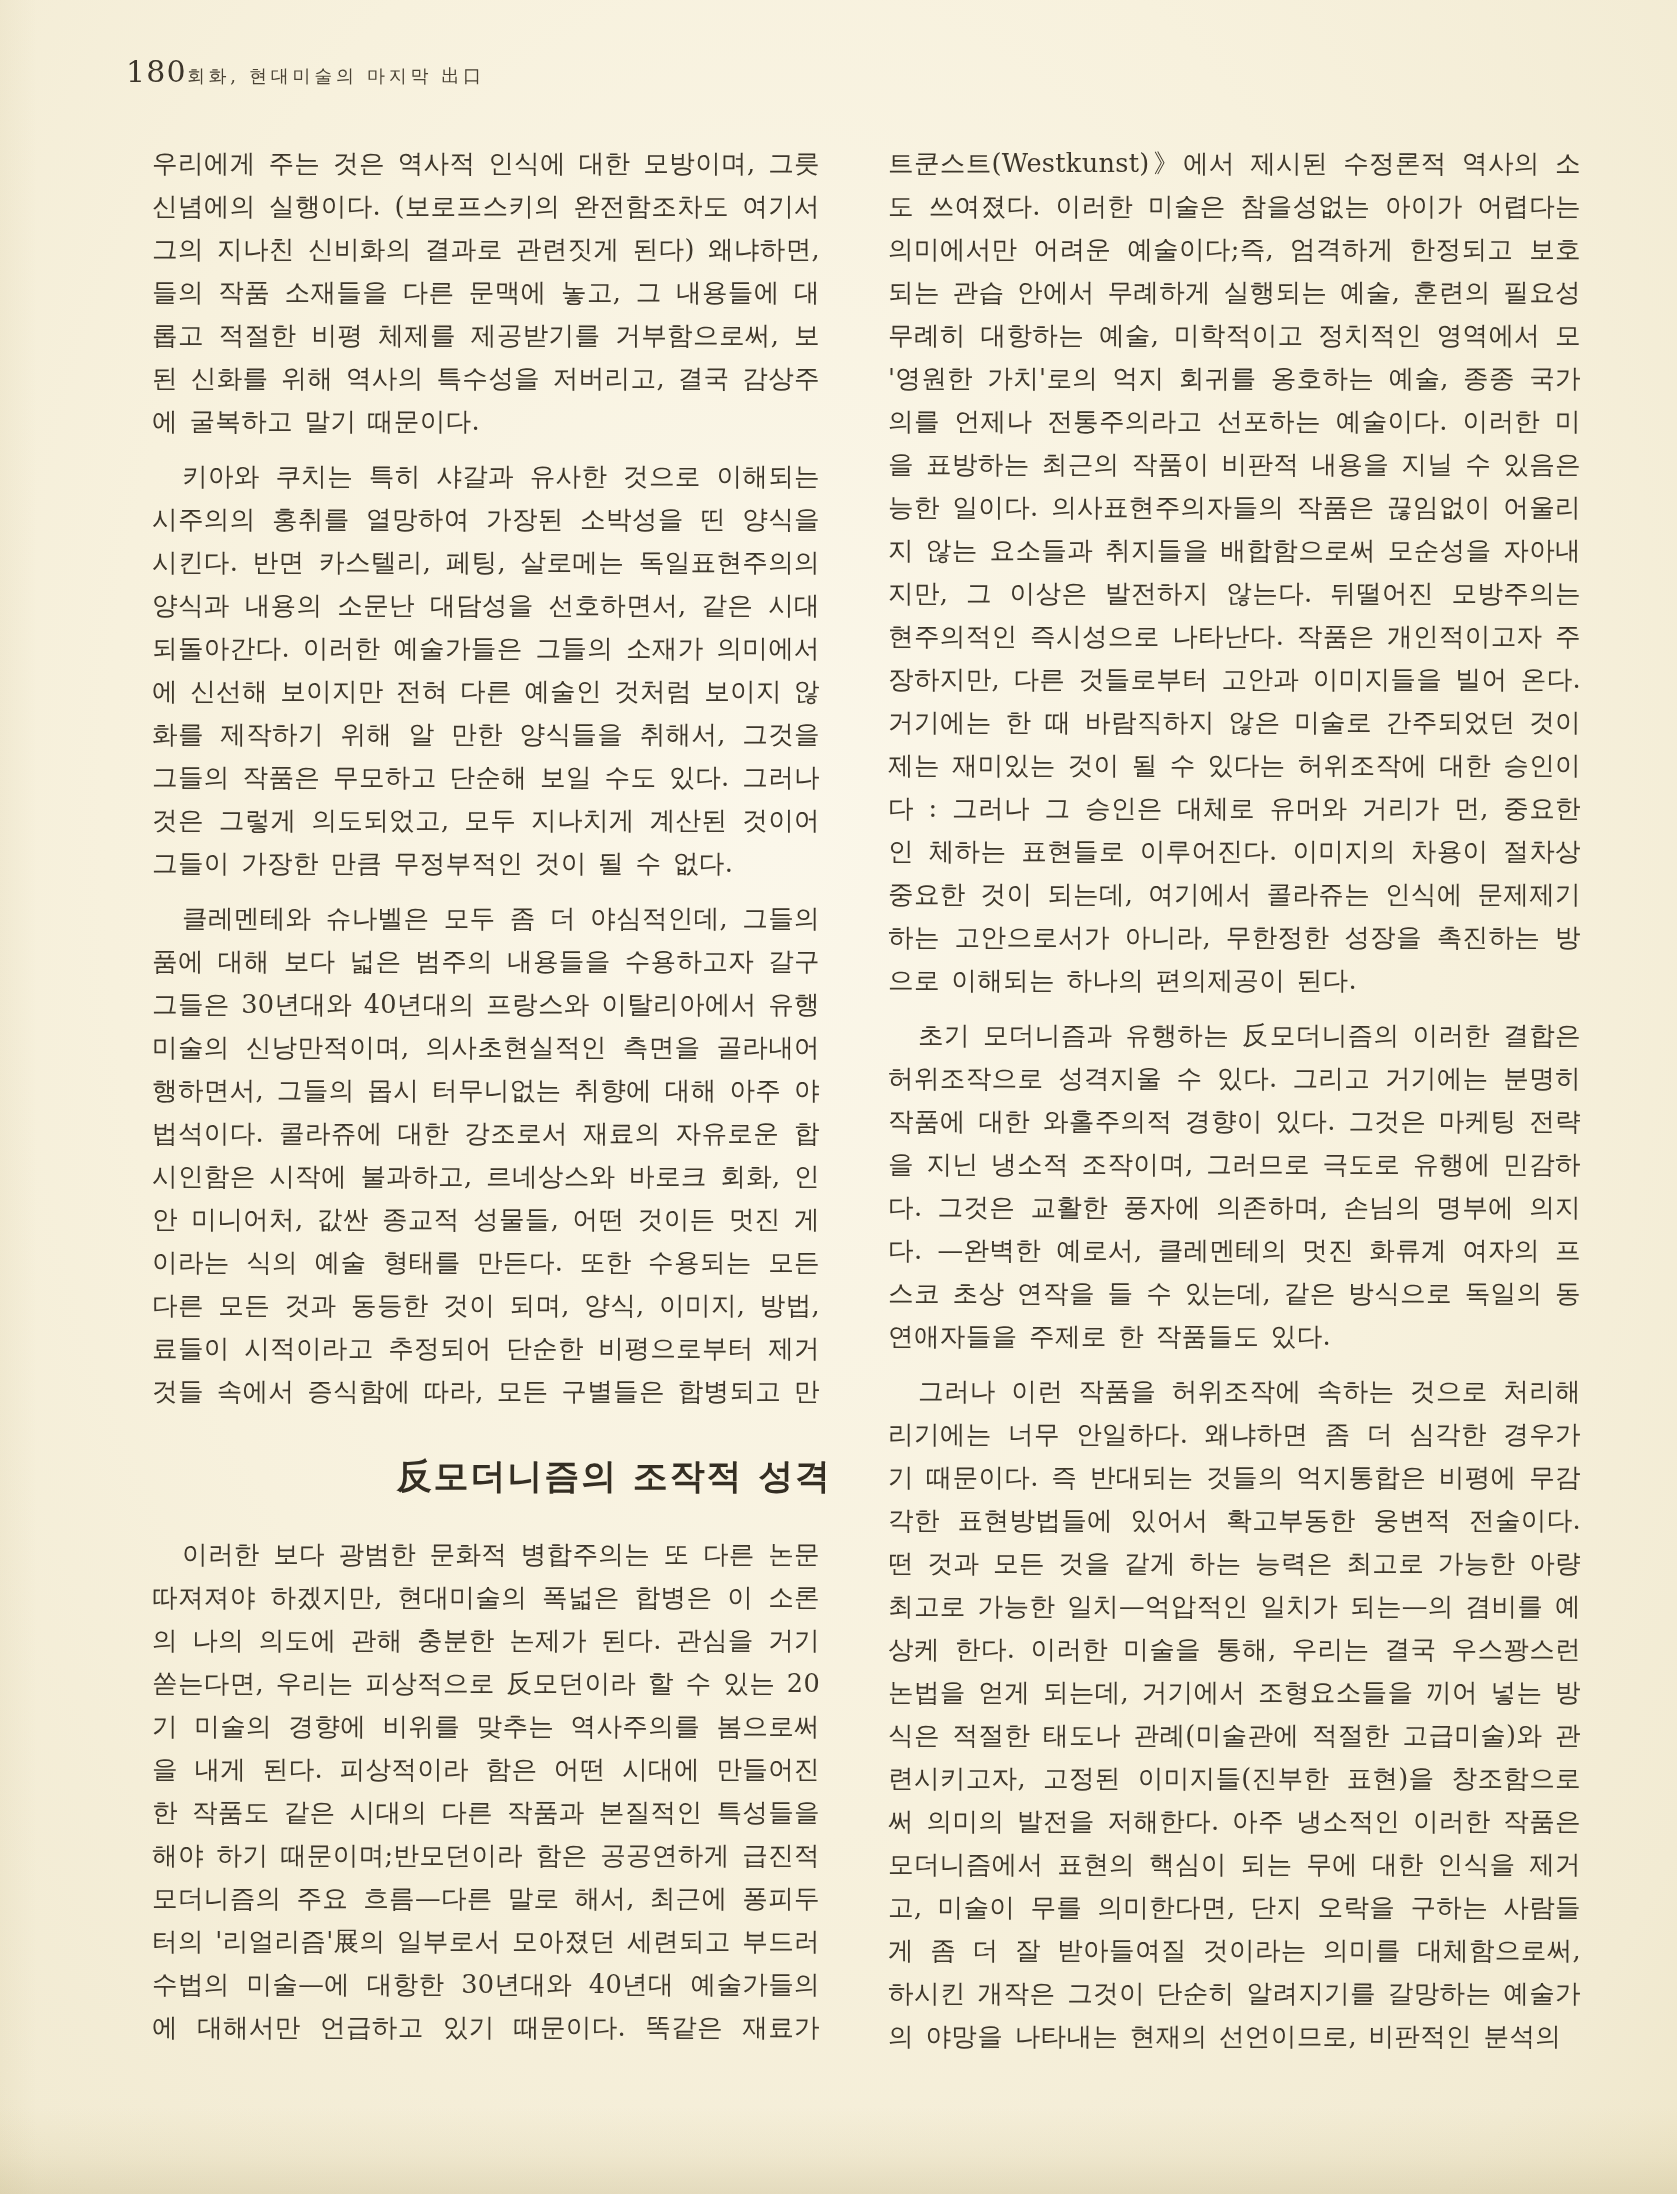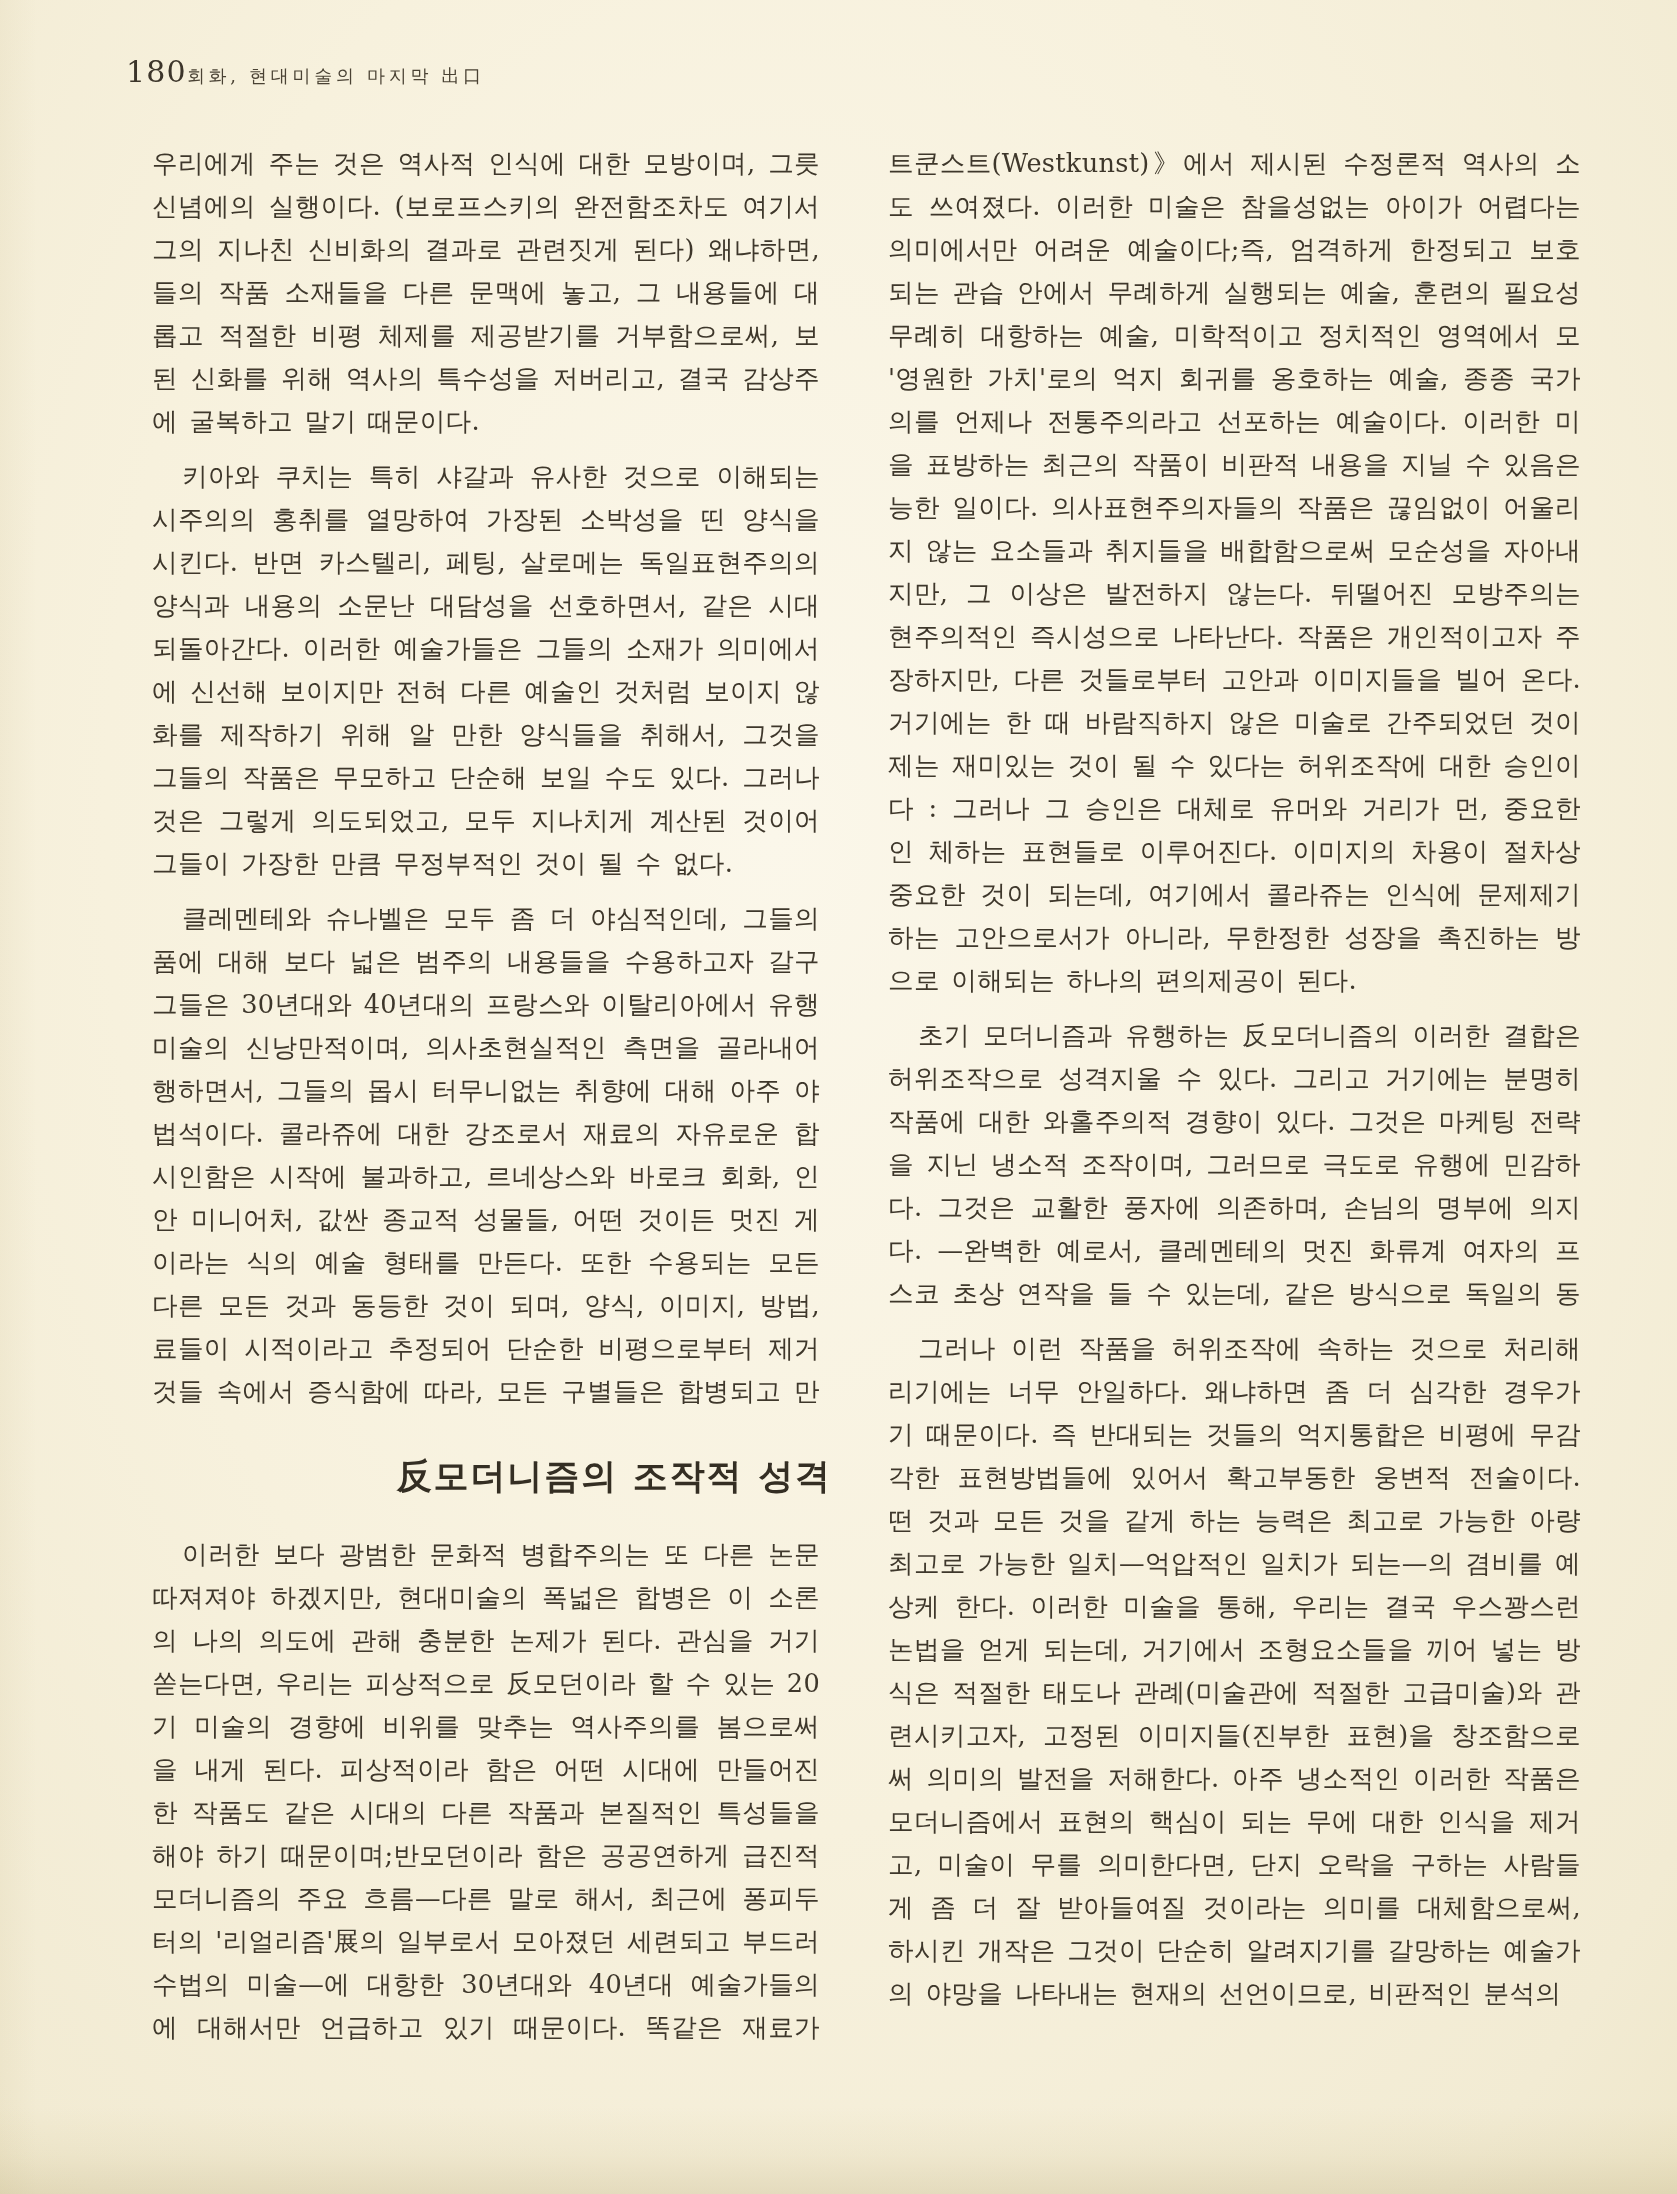--- a/index.html
+++ b/index.html
@@ -175,20 +175,21 @@
         <div class="line last">으로 이해되는 하나의 편의제공이 된다.</div>
       </div>
       <div class="para indent">
         <div class="line">초기 모더니즘과 유행하는 反모더니즘의 이러한 결합은</div>
         <div class="line">허위조작으로 성격지울 수 있다. 그리고 거기에는 분명히</div>
         <div class="line">작품에 대한 와홀주의적 경향이 있다. 그것은 마케팅 전략</div>
         <div class="line">을 지닌 냉소적 조작이며, 그러므로 극도로 유행에 민감하</div>
         <div class="line">다. 그것은 교활한 풍자에 의존하며, 손님의 명부에 의지한</div>
         <div class="line">다. —완벽한 예로서, 클레멘테의 멋진 화류계 여자의 프레</div>
         <div class="line">스코 초상 연작을 들 수 있는데, 같은 방식으로 독일의 동성</div>
+        <div class="line last">연애자들을 주제로 한 작품들도 있다.</div>
       </div>
       <div class="para indent">
         <div class="line">그러나 이런 작품을 허위조작에 속하는 것으로 처리해 버</div>
         <div class="line">리기에는 너무 안일하다. 왜냐하면 좀 더 심각한 경우가 있</div>
         <div class="line">기 때문이다. 즉 반대되는 것들의 억지통합은 비평에 무감</div>
         <div class="line">각한 표현방법들에 있어서 확고부동한 웅변적 전술이다. 어</div>
         <div class="line">떤 것과 모든 것을 같게 하는 능력은 최고로 가능한 아량에</div>
         <div class="line">최고로 가능한 일치—억압적인 일치가 되는—의 겸비를 예</div>
         <div class="line">상케 한다. 이러한 미술을 통해, 우리는 결국 우스꽝스런</div>
         <div class="line">논법을 얻게 되는데, 거기에서 조형요소들을 끼어 넣는 방</div>

